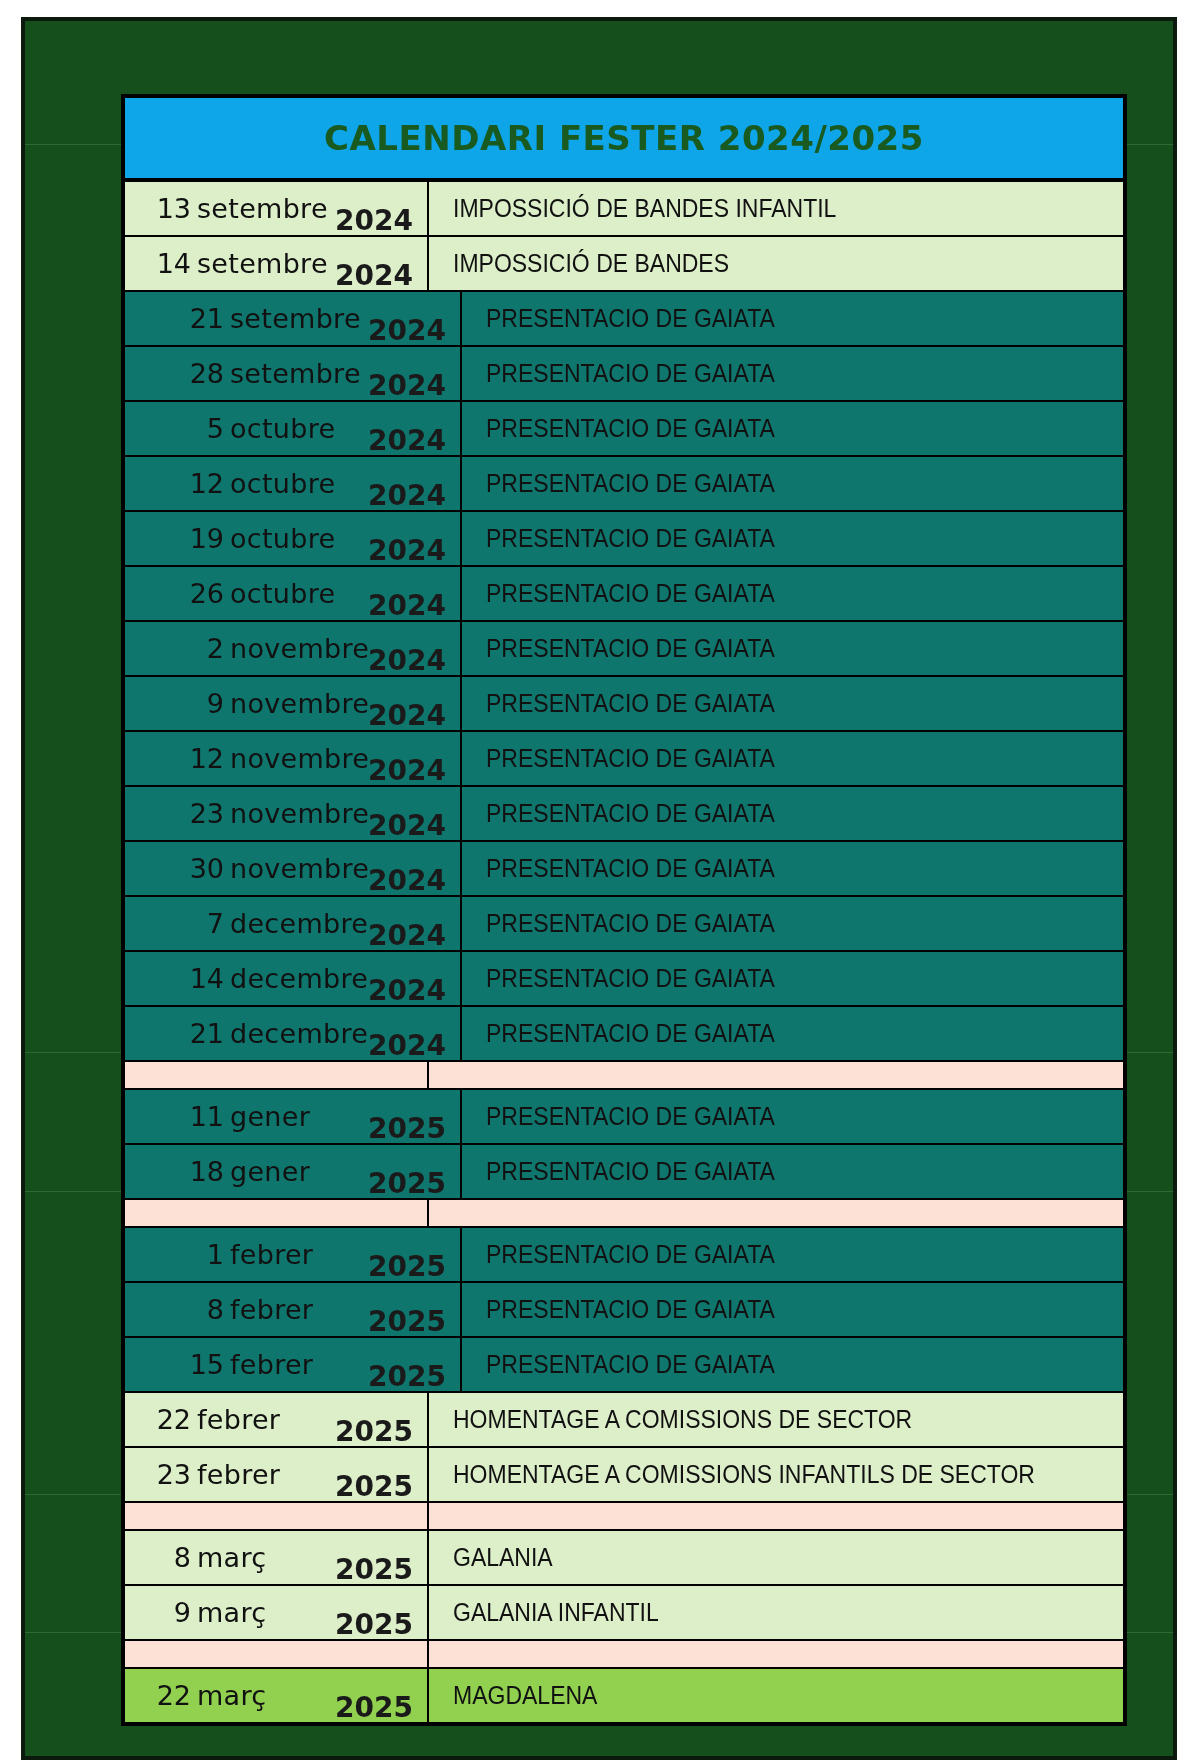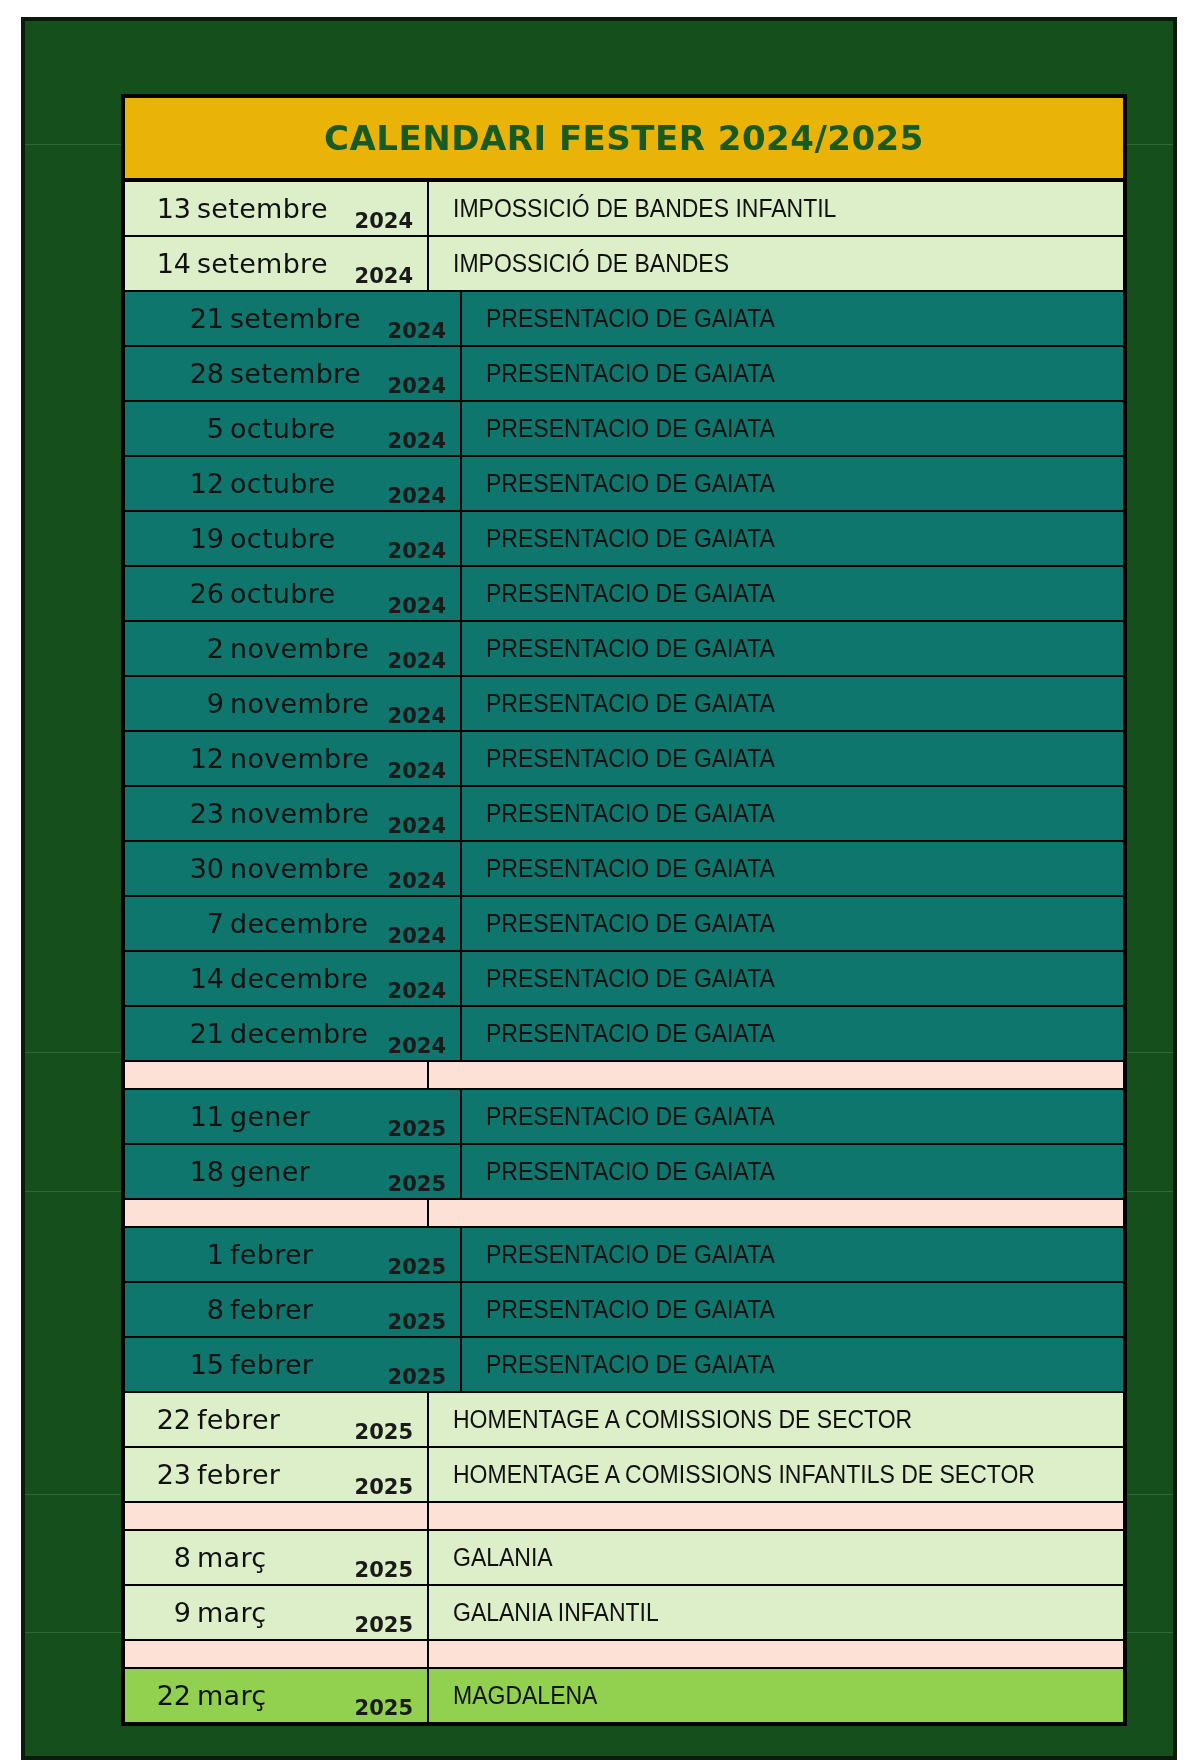--- a/index.html
+++ b/index.html
@@ -9,21 +9,21 @@
     background: #144f1c; border: 4px solid #0b1a0c;
   }
   .frame-line {
     position: absolute; left: 0; right: 0; height: 1px; background: #2c6a33;
   }
   .table {
     position: absolute; left: 96px; top: 73px; width: 998px; height: 1624px;
     border: 4px solid #000; background: #fff;
   }
   .title {
-    height: 80px; background: #eab308; border-bottom: 4px solid #000;
+    height: 80px; background: #0ea5e9; border-bottom: 4px solid #000;
     display: flex; align-items: center; justify-content: center;
     color: #185a1f; font-weight: bold; font-size: 34px; letter-spacing: 0.5px;
     font-family: "DejaVu Sans", sans-serif;
   }
   .row {
     display: flex; height: 53px; border-bottom: 2px solid #000;
     align-items: stretch;
   }
   .row.last { border-bottom: none; height: 53px; }
   .row.gap { height: 26px; background: #fde1d6; }
@@ -36,21 +36,21 @@
   }
   .day {
     position: absolute; left: 0; width: 66px; text-align: right;
     font-size: 27px; font-family: "DejaVu Sans", sans-serif;
   }
   .month {
     position: absolute; left: 72px; font-size: 27px; font-weight: 500;
     font-family: "DejaVu Sans", sans-serif; letter-spacing: 0.3px;
   }
   .year {
-    position: absolute; right: 14px; font-size: 21px; font-weight: bold;
+    position: absolute; right: 14px; font-size: 28px; font-weight: bold;
     font-family: "DejaVu Sans", sans-serif; color: #1a1a1a; margin-top: 24px;
   }
   .desc-cell {
     flex: 1; display: flex; align-items: center; padding-left: 24px;
     font-family: "Liberation Sans", sans-serif; font-size: 25px; color: #111;
     white-space: nowrap;
   }
   .desc-text { display: inline-block; transform: scaleX(0.92); transform-origin: left center; }
 </style>
 </head>

